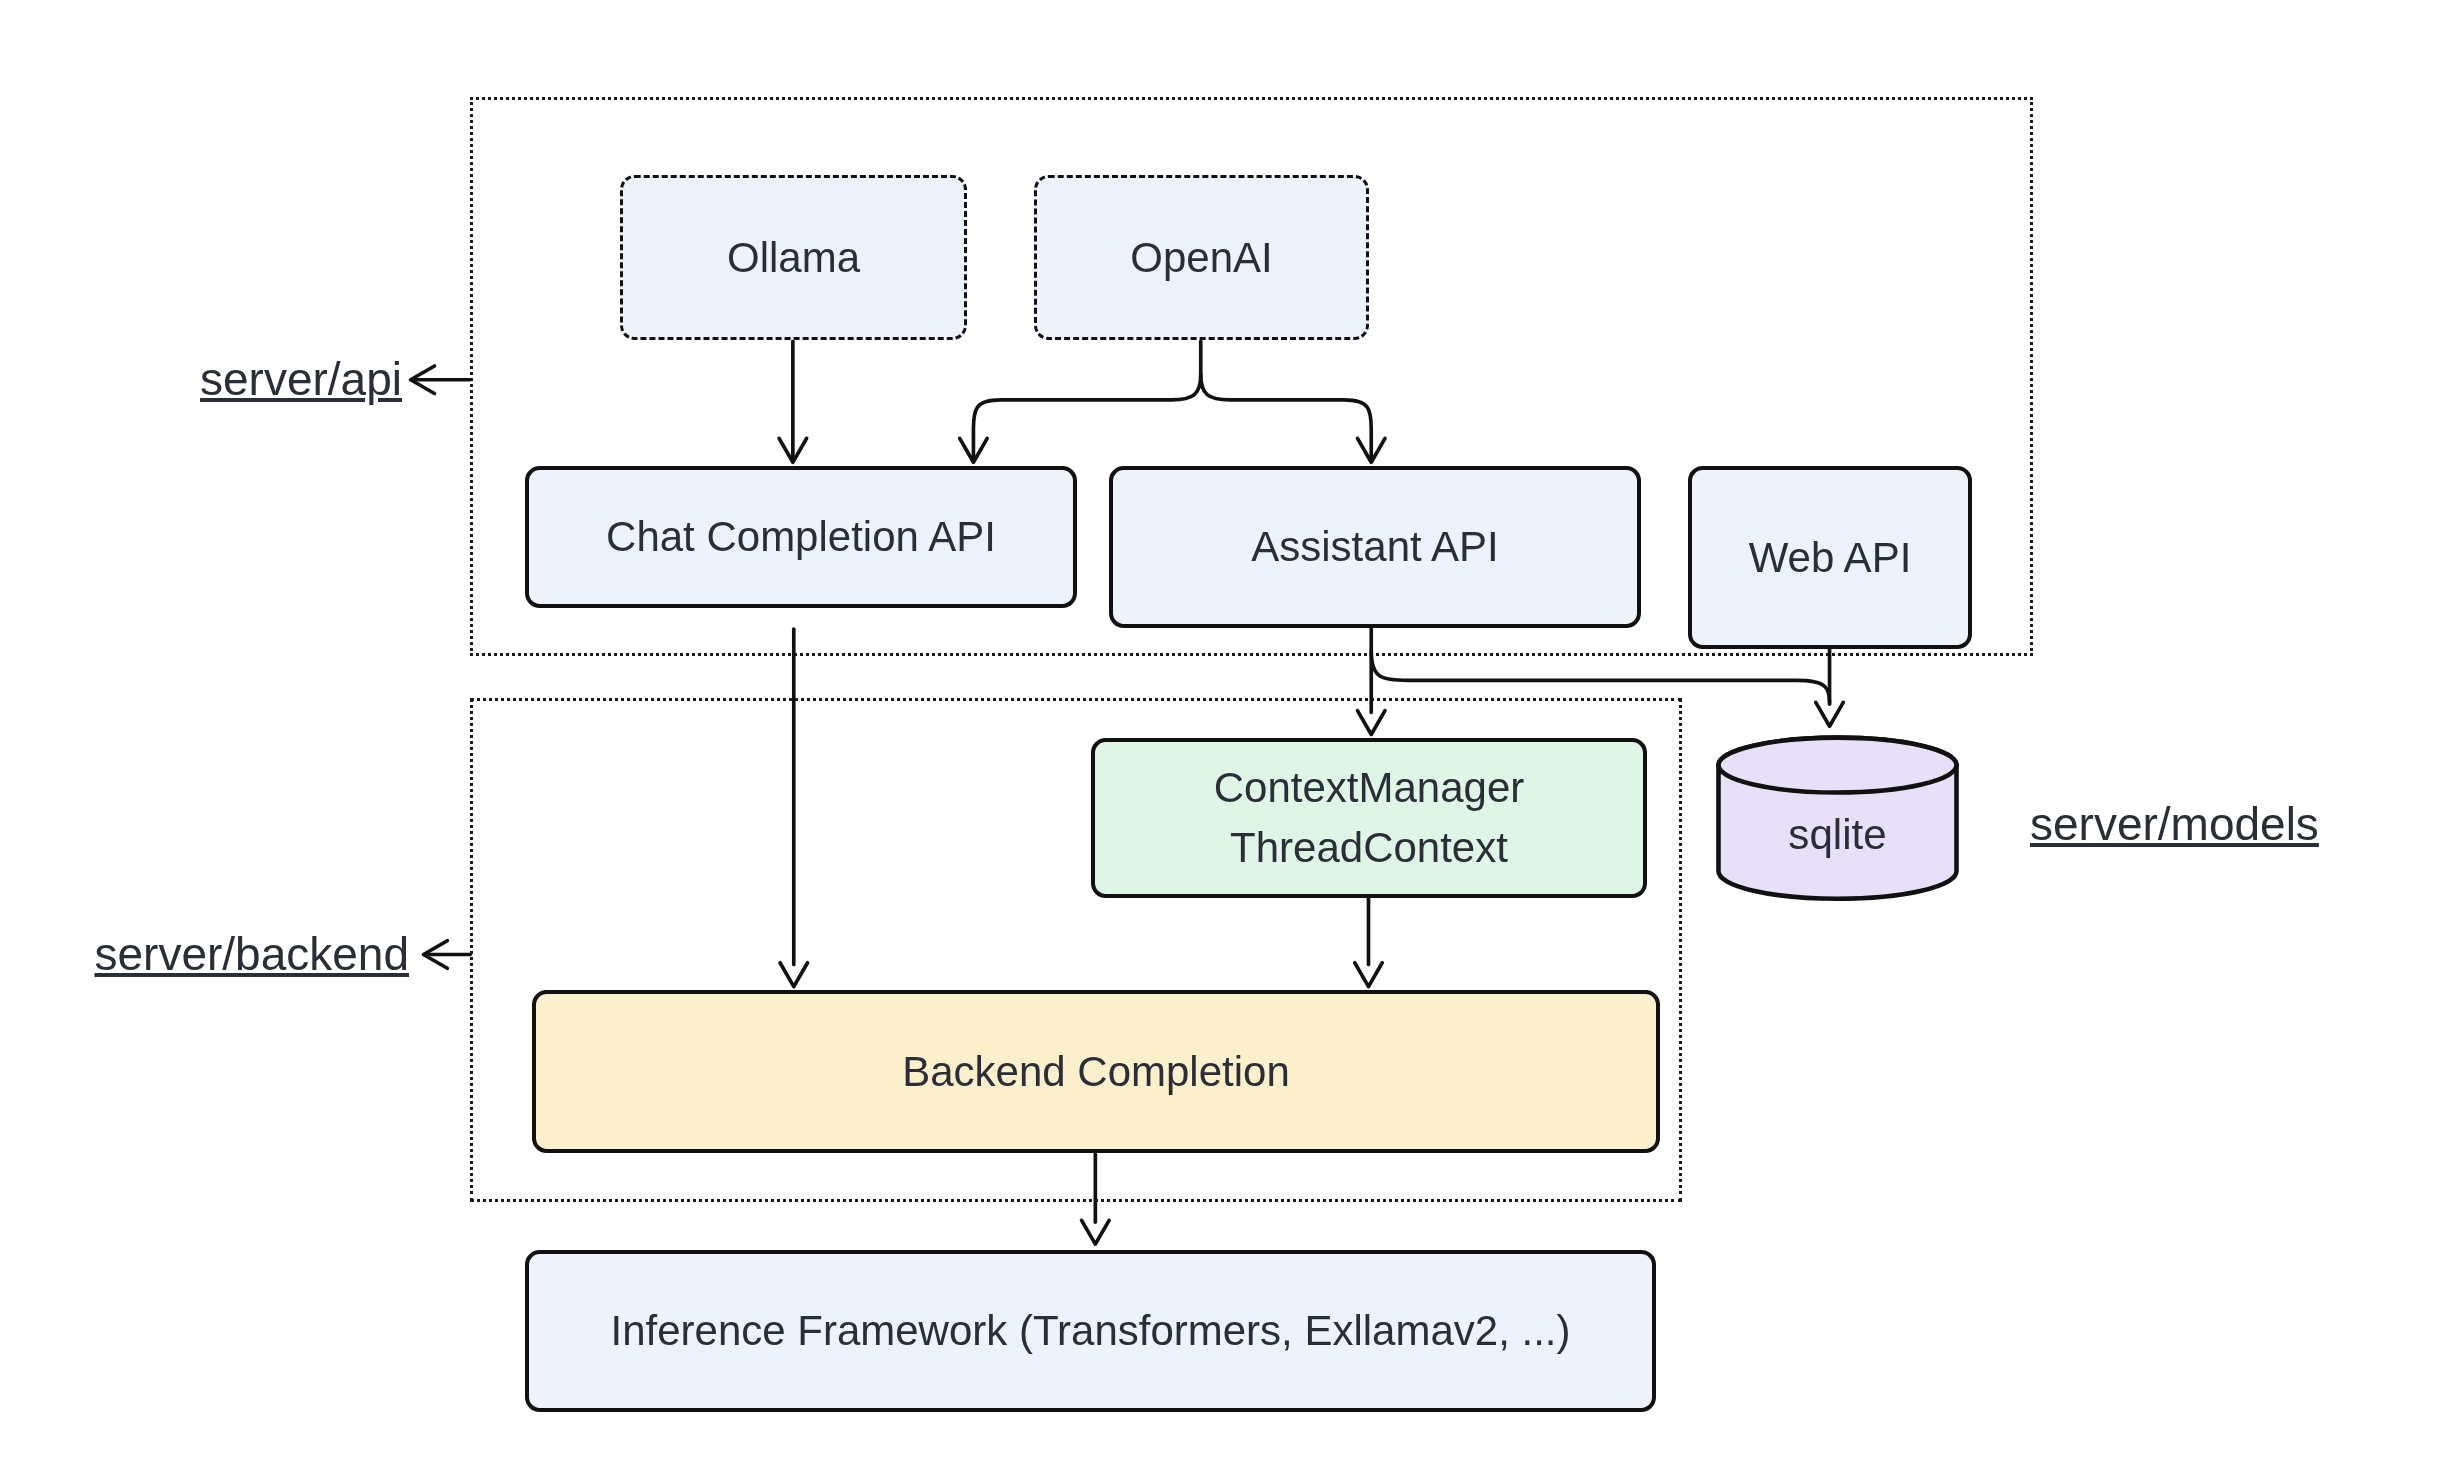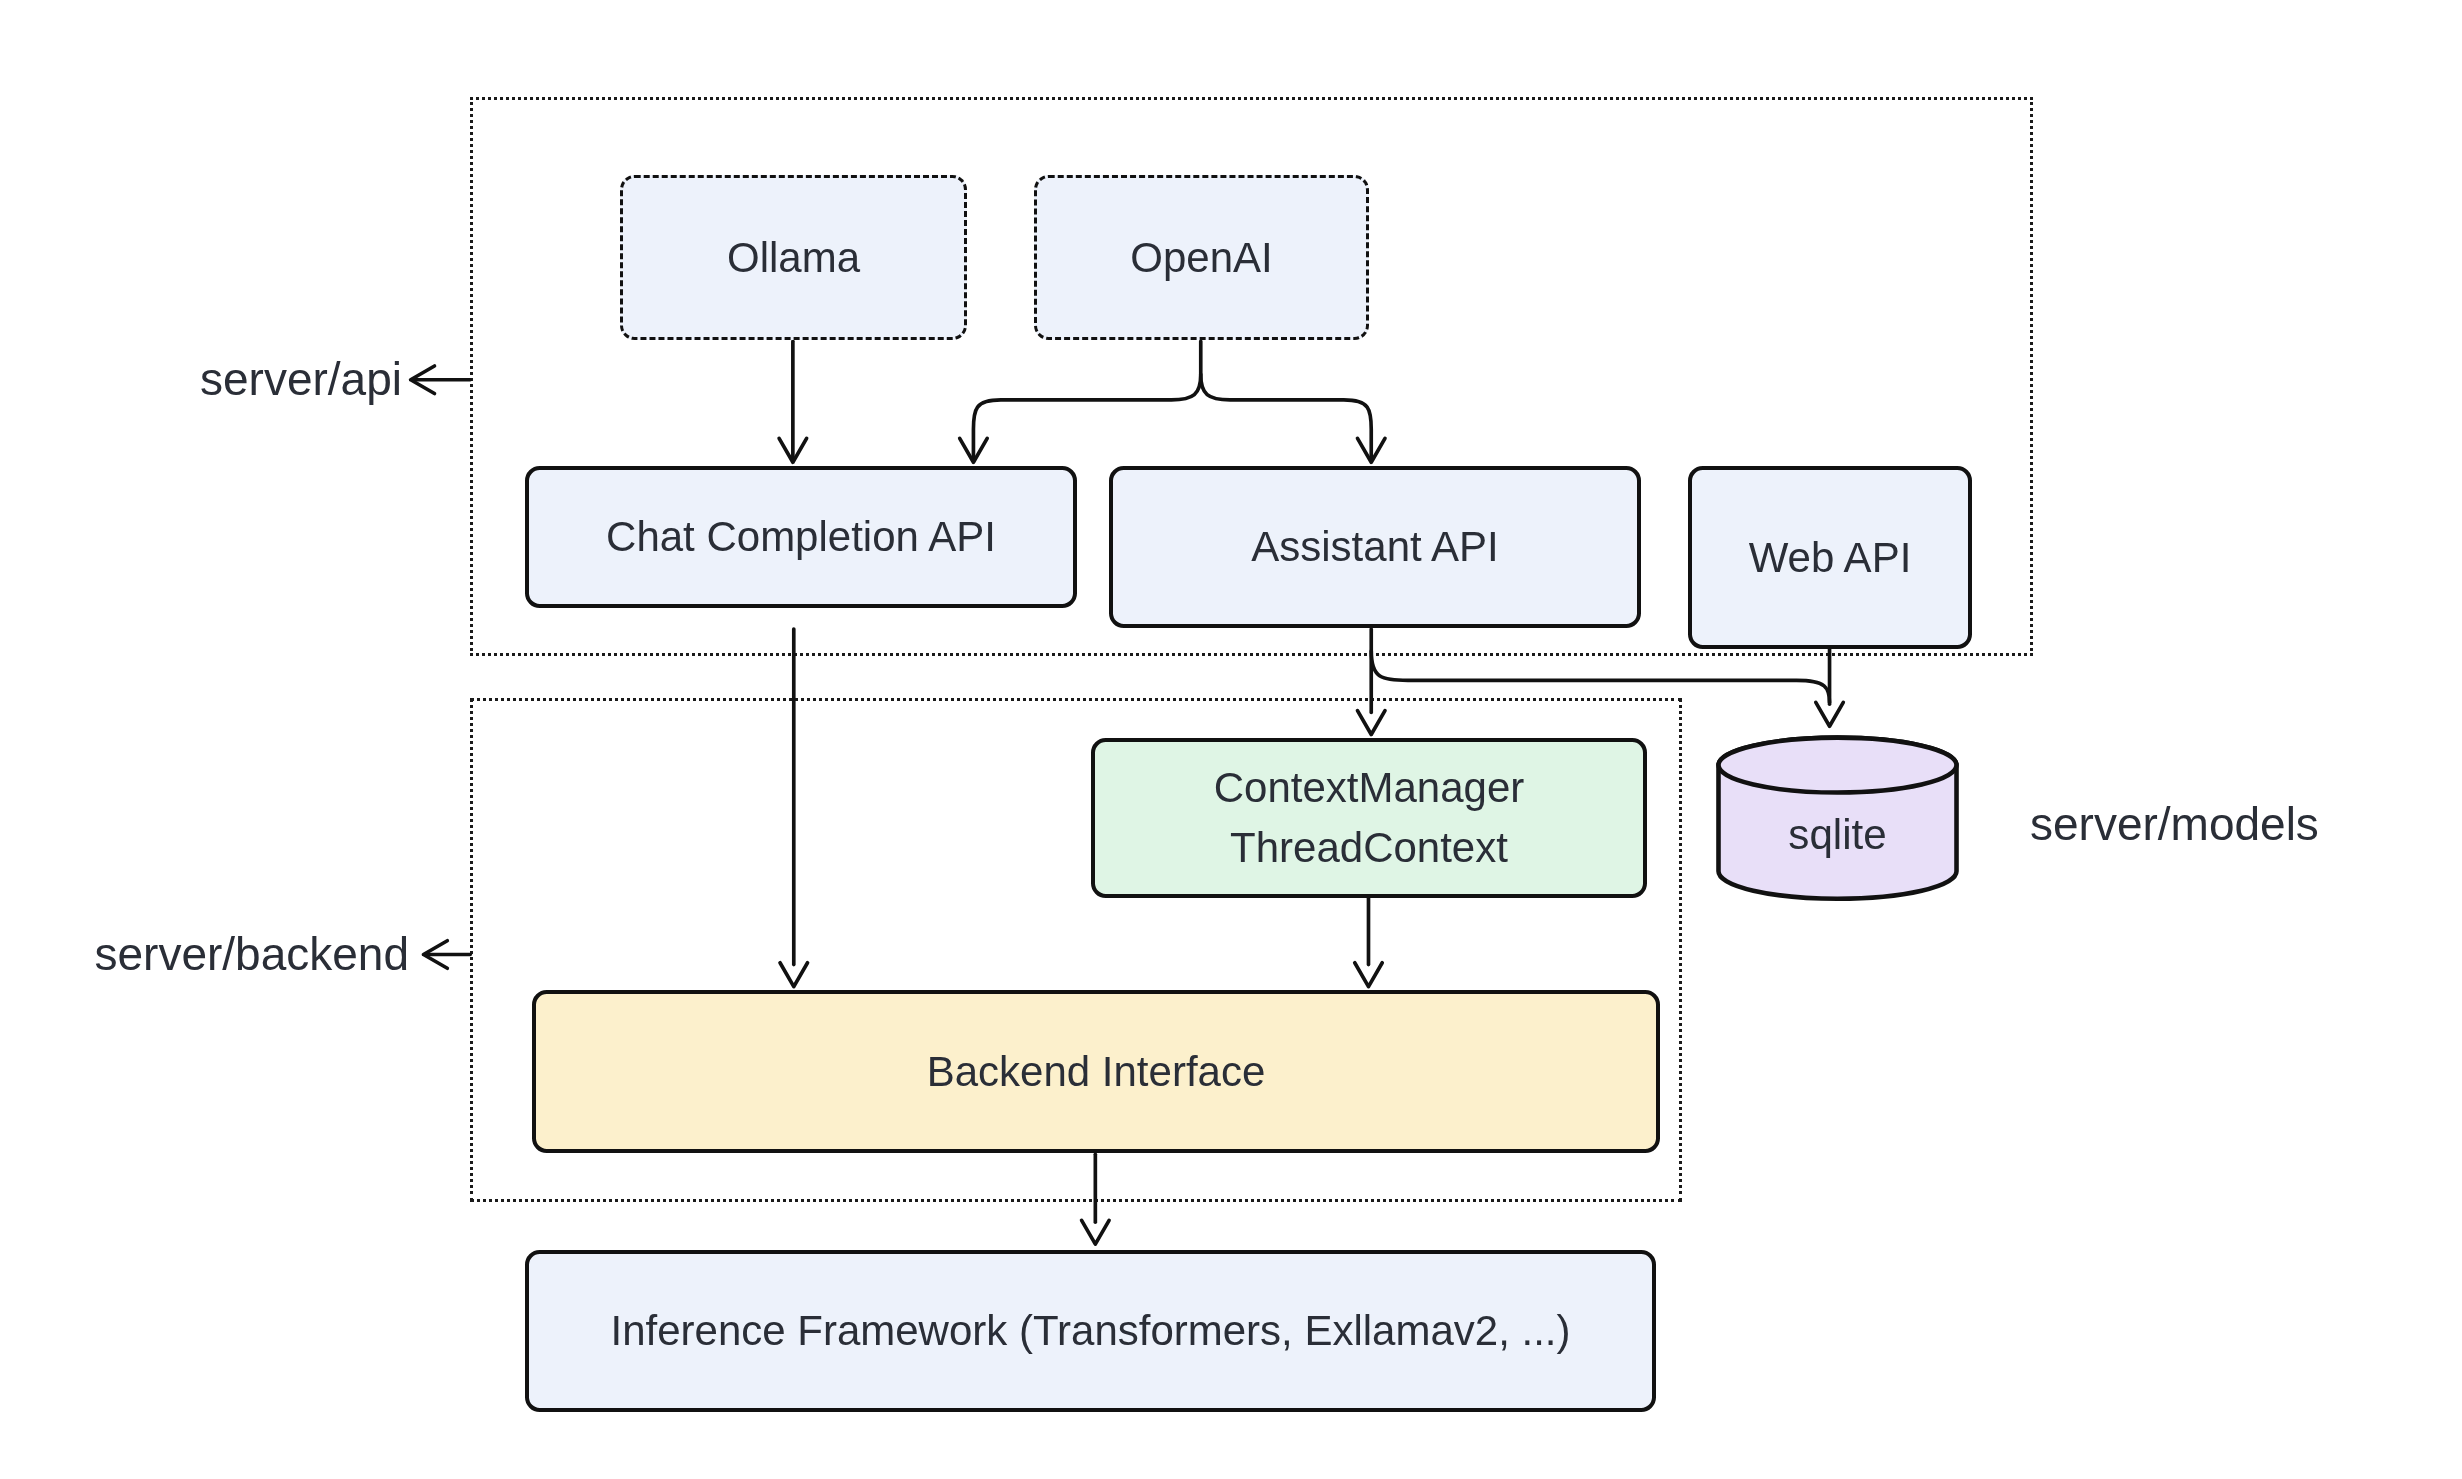--- a/index.html
+++ b/index.html
@@ -16,20 +16,21 @@
   .node{
     position:absolute;box-sizing:border-box;z-index:3;
     border:4.6px solid #111111;border-radius:14.7px;
     display:flex;flex-direction:column;align-items:center;justify-content:center;
     font-size:42px;line-height:1.42;text-align:center;color:#2a2e37;
   }
   .node.dashed{border-style:dashed;border-width:3.7px;}
   .side-label{
     position:absolute;z-index:3;font-size:46px;line-height:53px;color:#2a2e37;
     white-space:nowrap;
+    text-decoration:underline;
   }
   .right-align{text-align:right;}
   .cylinder{position:absolute;z-index:3;}
   .cylinder text{
     font-family:"Liberation Sans","DejaVu Sans",sans-serif;
     font-size:46px;fill:#2a2e37;
   }
 </style>
 </head>
 <body style="background-color: rgb(255, 255, 255); color: rgb(42, 46, 55);">
@@ -104,21 +105,21 @@
 <div class="node" style="left: 1688px; top: 466px; width: 284px; height: 183px; background-color: rgb(237, 242, 251);">
   <span>Web API</span>
 </div>
 
 <div class="node" style="left: 1091px; top: 738px; width: 556px; height: 160px; background-color: rgb(223, 245, 229);">
   <div>ContextManager</div>
   <div>ThreadContext</div>
 </div>
 
 <div class="node" style="left: 532px; top: 990px; width: 1128px; height: 163px; background-color: rgb(252, 240, 204);">
-  <span>Backend Interface</span>
+  <span>Backend Completion</span>
 </div>
 
 <div class="node" style="left: 525px; top: 1250px; width: 1131px; height: 162px; background-color: rgb(237, 242, 251);">
   <span>Inference Framework (Transformers, Exllamav2, ...)</span>
 </div>
 
 <svg class="cylinder" style="left:1713px;top:730px;" width="249" height="180" viewBox="0 0 272 196">
   <path d="M6 38 A130 30 0 0 1 266 38 L266 154 A130 30 0 0 1 6 154 Z" stroke="#111111" stroke-width="5" fill="#E8DFF8"></path>
   <ellipse cx="136" cy="38" rx="130" ry="30" stroke="#111111" stroke-width="5" fill="#E8DFF8"></ellipse>
   <text x="136" y="130" text-anchor="middle">sqlite</text>

